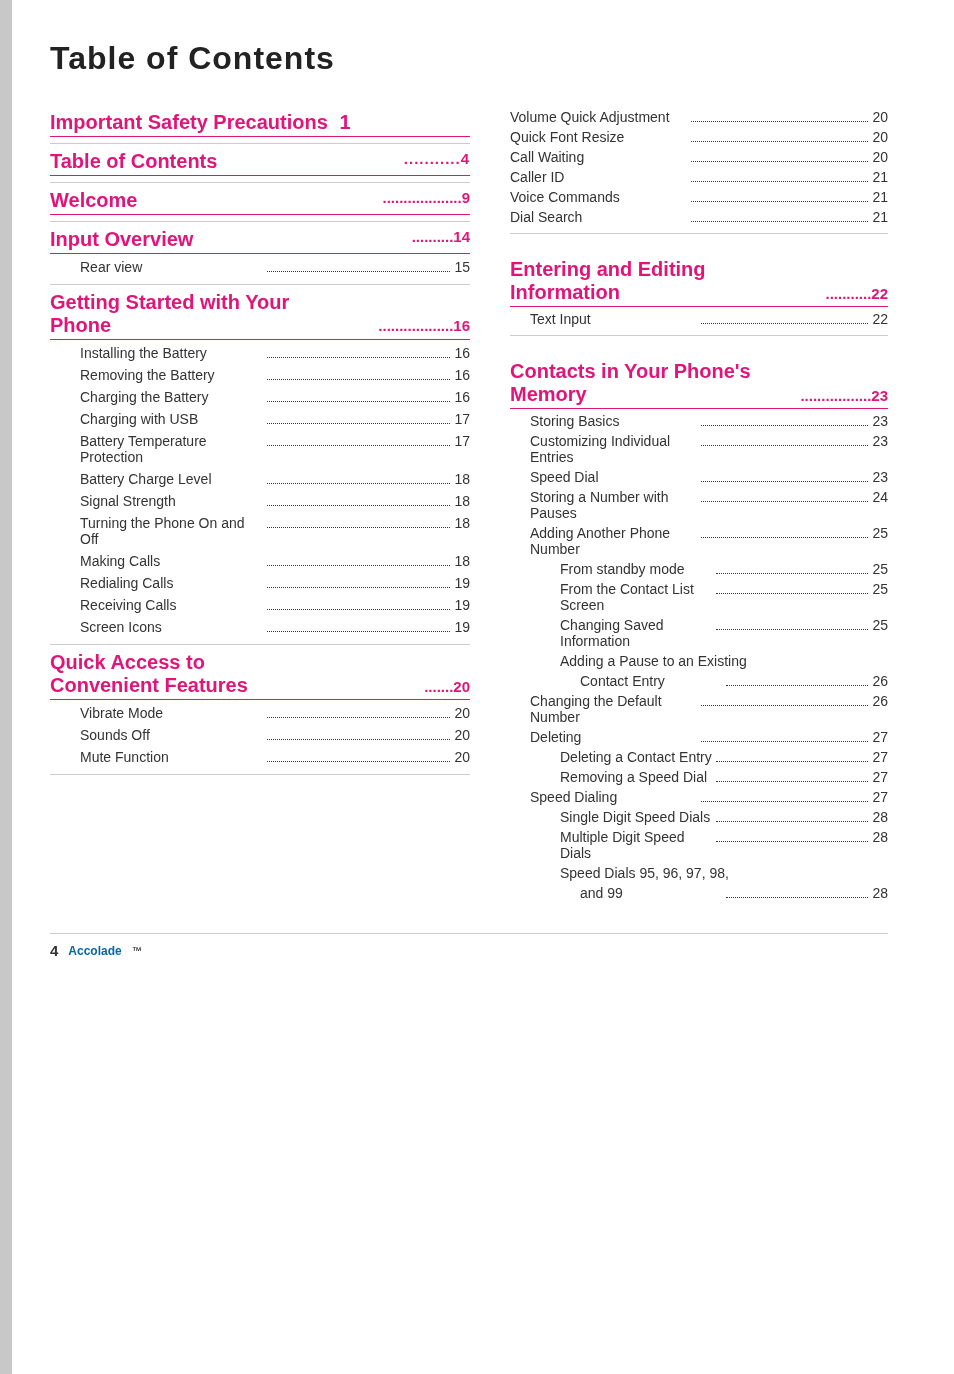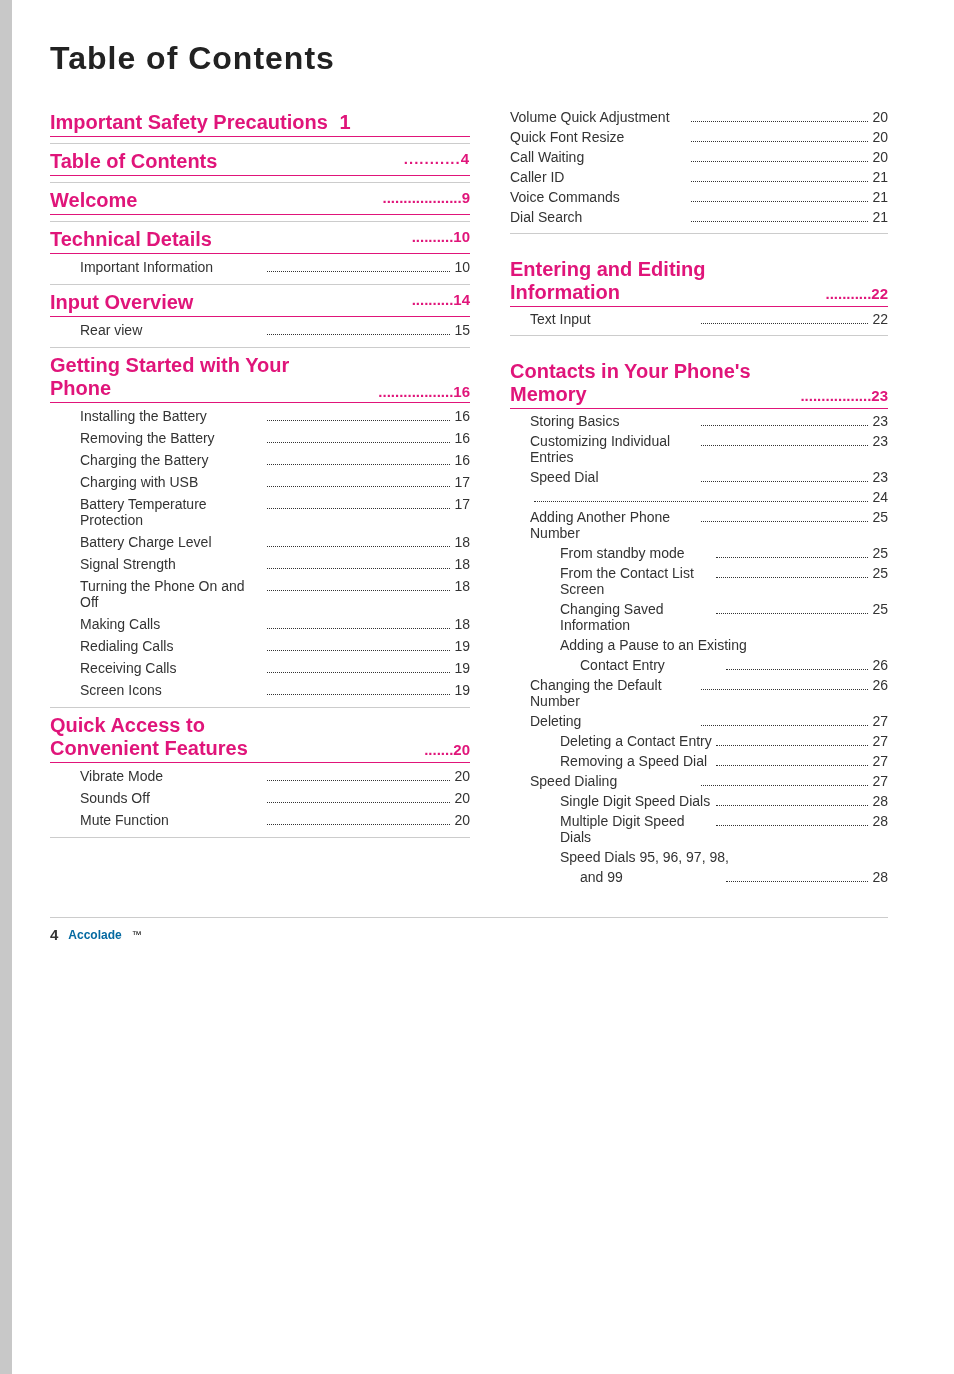--- a/index.html
+++ b/index.html
@@ -185,34 +185,20 @@
       </div>
 
       <div>
         <div class="toc-section-heading" style="display:flex;justify-content:space-between;">
           <span>Welcome</span>
           <span style="font-size:15px;"><span>...................</span><span>9</span></span>
         </div>
         <hr class="section-divider">
       </div>
 
-      <div>
-        <div class="toc-section-heading" style="display:flex;justify-content:space-between;">
-          <span>Technical Details</span>
-          <span style="font-size:15px;"><span>..........</span><span>10</span></span>
-        </div>
-        <div class="toc-subsection">
-          <div class="toc-item">
-            <span class="item-label">Important Information</span>
-            <span class="item-dots"></span>
-            <span class="item-page">10</span>
-          </div>
-        </div>
-        <hr class="section-divider">
-      </div>
 
       <div>
         <div class="toc-section-heading" style="display:flex;justify-content:space-between;">
           <span>Input Overview</span>
           <span style="font-size:15px;"><span>..........</span><span>14</span></span>
         </div>
         <div class="toc-subsection">
           <div class="toc-item">
             <span class="item-label">Rear view</span>
             <span class="item-dots"></span>
@@ -220,21 +206,21 @@
           </div>
         </div>
         <hr class="section-divider">
       </div>
 
       <div>
         <div class="toc-heading-two-line">
           <div style="display:flex;justify-content:space-between;align-items:baseline;">
             <span>Getting Started with Your</span>
           </div>
-          <div style="display:flex;justify-content:space-between;align-items:flex-end;">
+          <div style="display:flex;justify-content:space-between;align-items:center;">
             <span>Phone</span>
             <span style="font-size:15px;">..................<span>16</span></span>
           </div>
         </div>
         <div class="toc-subsection">
           <div class="toc-item">
             <span class="item-label">Installing the Battery</span>
             <span class="item-dots"></span>
             <span class="item-page">16</span>
           </div>
@@ -402,20 +388,21 @@
             <span class="item-label">Customizing Individual Entries</span>
             <span class="item-dots"></span>
             <span class="item-page">23</span>
           </div>
           <div class="right-subitem">
             <span class="item-label">Speed Dial</span>
             <span class="item-dots"></span>
             <span class="item-page">23</span>
           </div>
           <div class="right-subitem">
+            <span class="item-label">Storing a Number with Pauses</span>
             <span class="item-dots"></span>
             <span class="item-page">24</span>
           </div>
           <div class="right-subitem">
             <span class="item-label">Adding Another Phone Number</span>
             <span class="item-dots"></span>
             <span class="item-page">25</span>
           </div>
 
           <div class="right-subitem indent-1">

